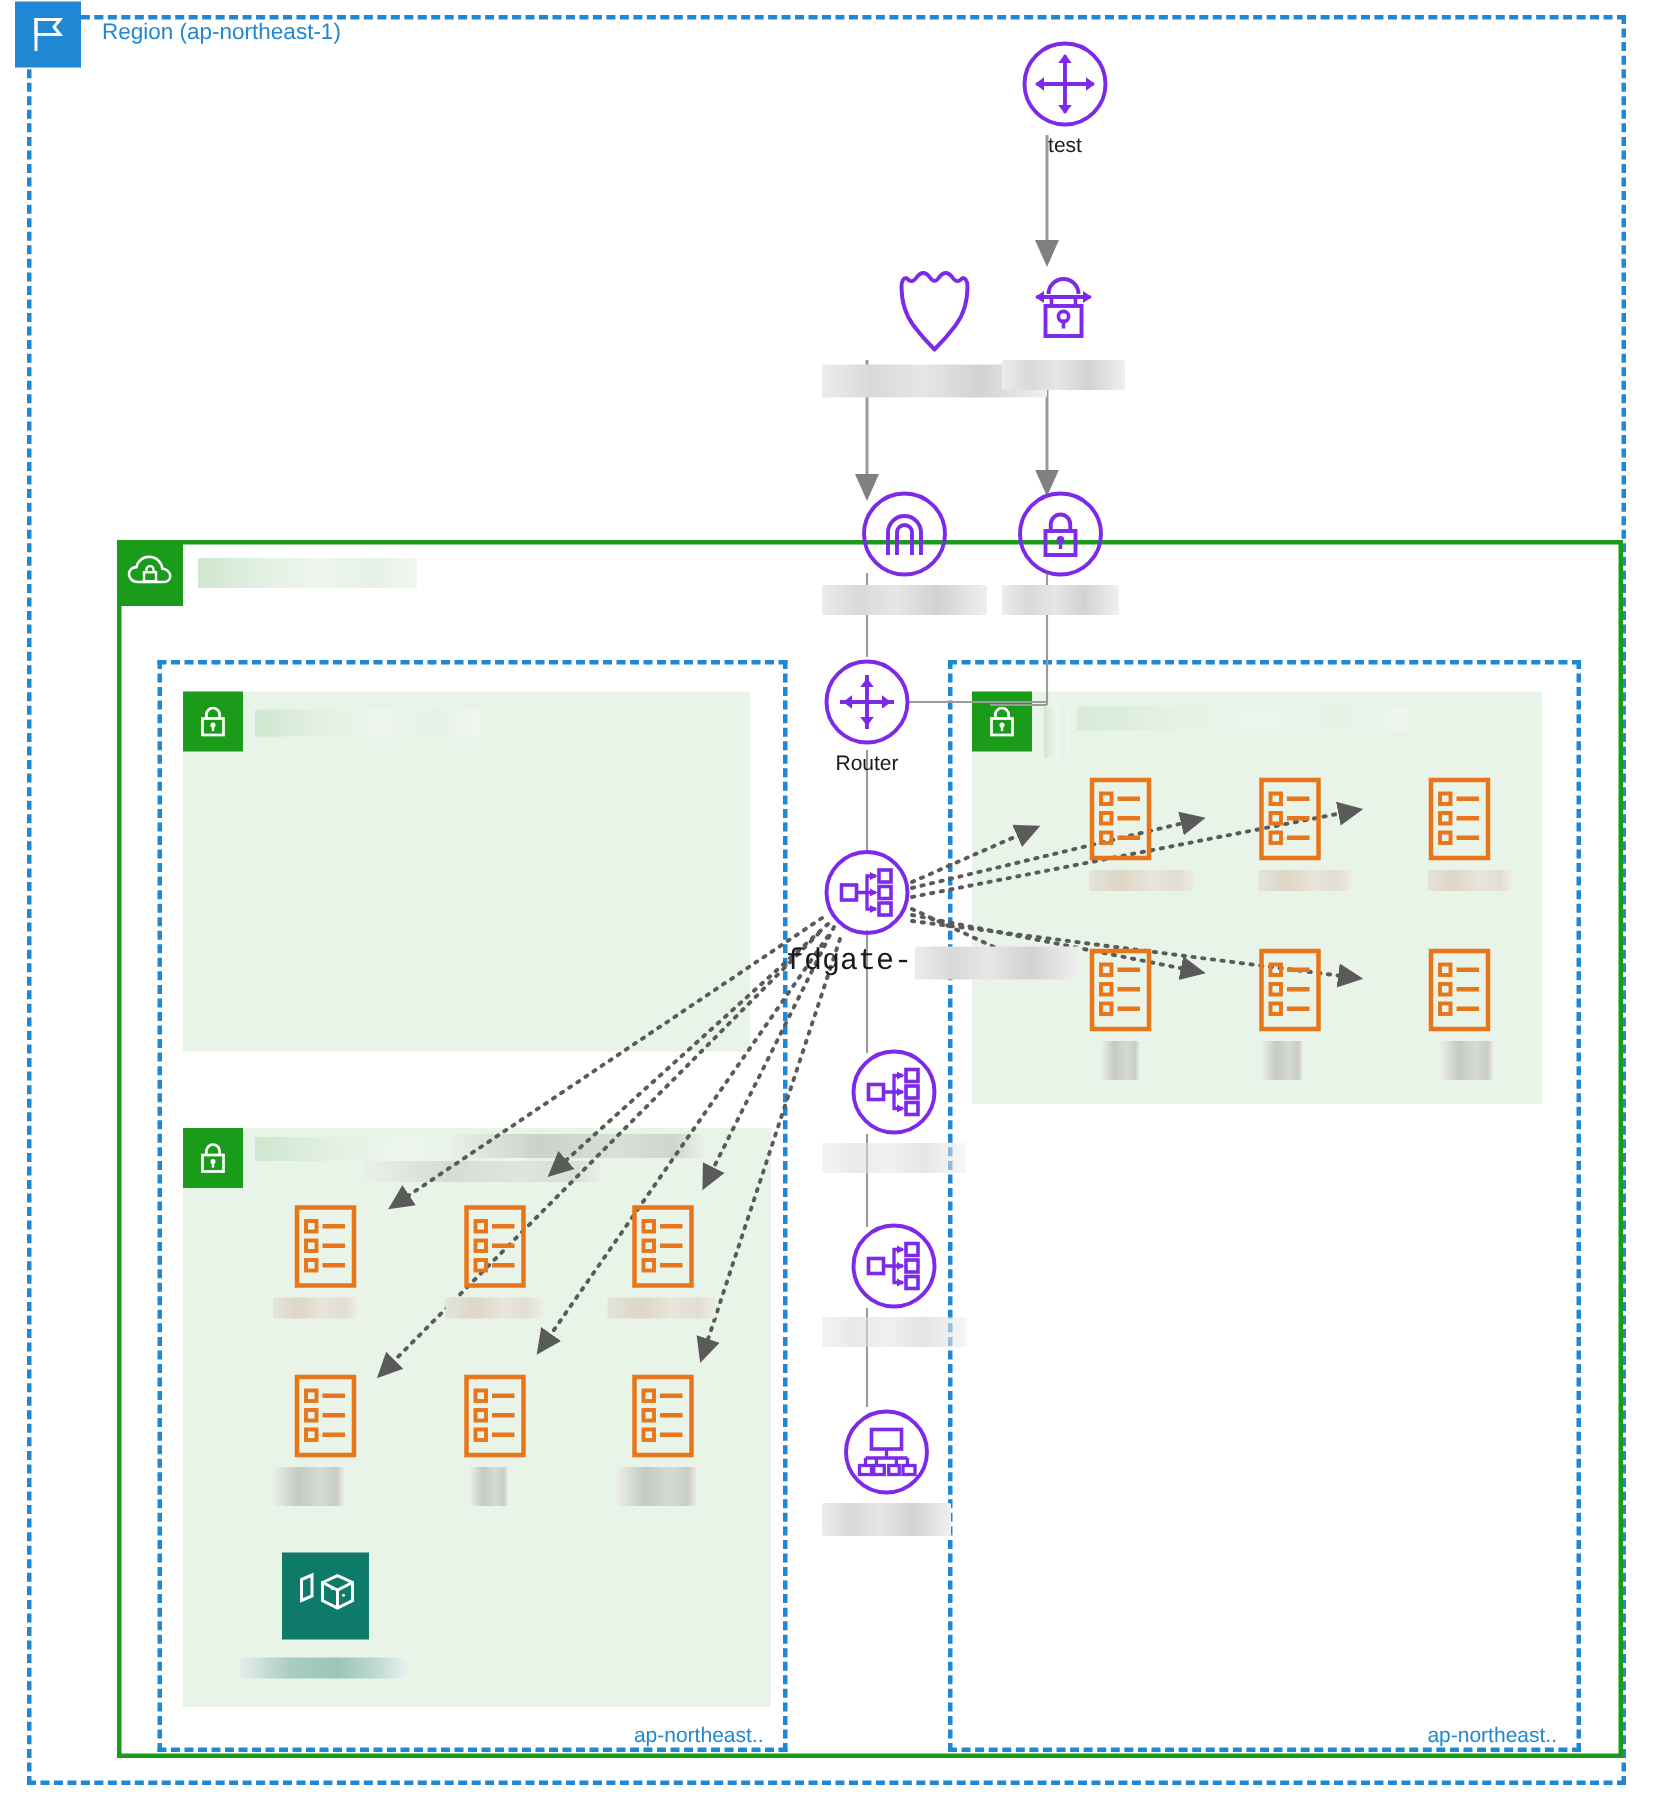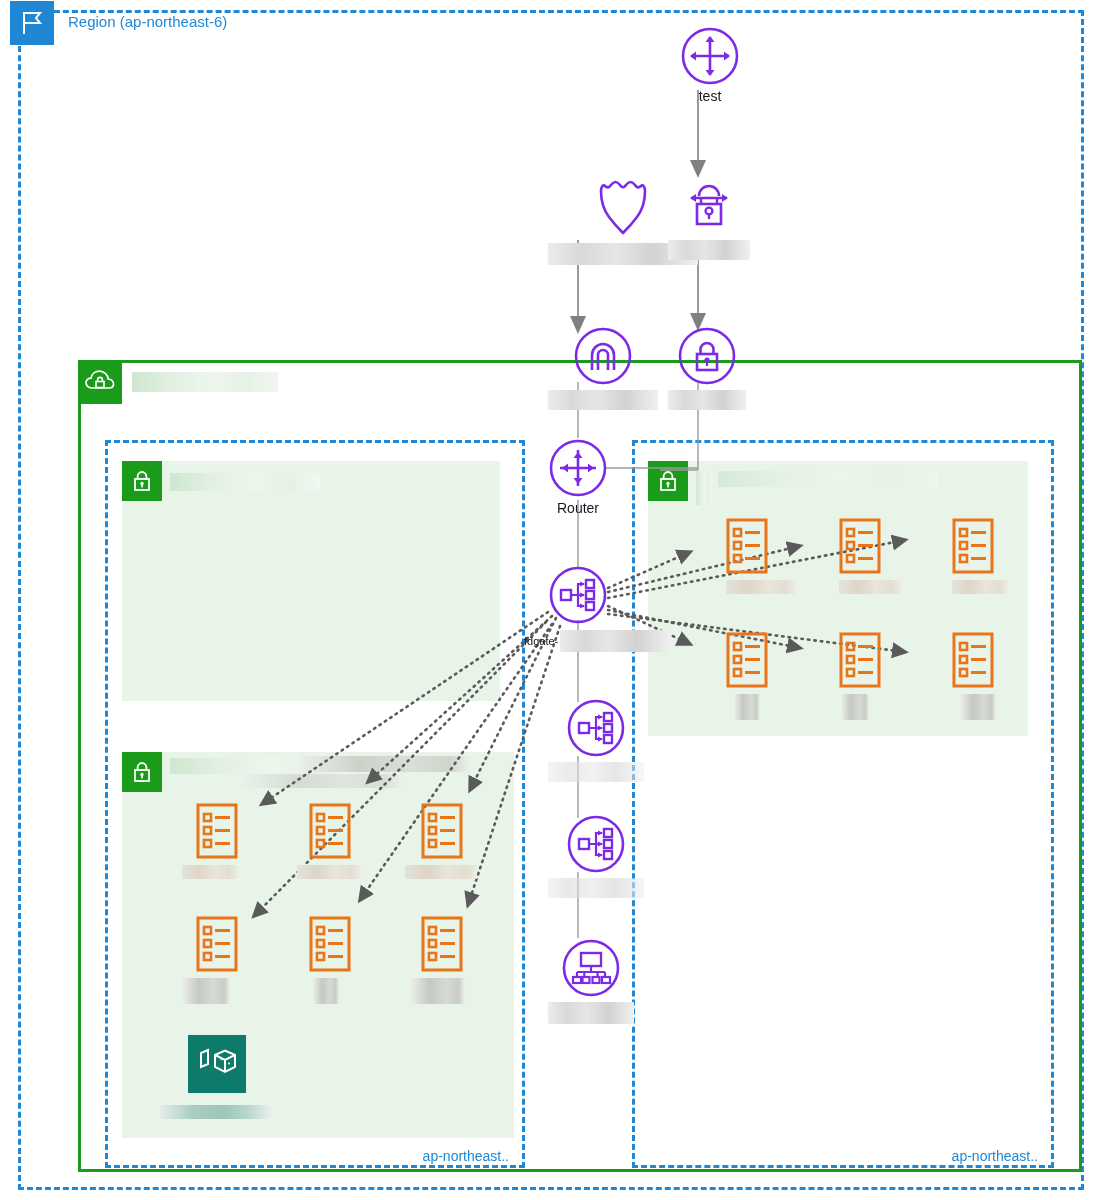--- a/index.html
+++ b/index.html
@@ -112,21 +112,21 @@
 <div id="canvas">
 
   <div class="abs" id="region-box"></div>
   <div class="abs" id="region-header">
     <div class="hdr-icon" id="region-icon">
       <svg width="26" height="26" viewBox="0 0 26 26">
         <path d="M5 2 V24" stroke="#fff" stroke-width="2" fill="none"></path>
         <path d="M5 3 H21 L17 8 L21 13 H5 Z" stroke="#fff" stroke-width="2" fill="none"></path>
       </svg>
     </div>
-    <div id="region-label">Region (ap-northeast-6)</div>
+    <div id="region-label">Region (ap-northeast-1)</div>
   </div>
 
   <div class="abs" id="vpc-box"></div>
   <div class="abs" id="vpc-header">
     <div class="hdr-icon" id="vpc-icon">
       <svg width="30" height="26" viewBox="0 0 30 26">
         <path d="M7 19 C2.5 19 1 15.8 1 13.6 C1 11 3.3 9 6 9.1 C6.7 5 10.2 2.2 14.3 2.2 C19 2.2 22.8 5.7 23.2 10 C26.3 10.3 28.5 12.6 28.5 15 C28.5 17.4 26.6 19 24 19 Z" fill="none" stroke="#fff" stroke-width="1.7"></path>
         <rect x="11" y="12.5" width="8" height="6" fill="none" stroke="#fff" stroke-width="1.6"></rect>
         <path d="M12.6 12.5 V10.8 A2.4 2.4 0 0 1 17.4 10.8 V12.5" fill="none" stroke="#fff" stroke-width="1.6"></path>
       </svg>
@@ -311,21 +311,21 @@
         <rect x="38" y="26" width="8" height="8" fill="none" stroke="#7d2ae8" stroke-width="2.4"></rect>
         <rect x="38" y="37" width="8" height="8" fill="none" stroke="#7d2ae8" stroke-width="2.4"></rect>
         <path d="M24 30 H30 M30 30 V19 H36" fill="none" stroke="#7d2ae8" stroke-width="2.2"></path>
         <path d="M30 30 H36" fill="none" stroke="#7d2ae8" stroke-width="2.2"></path>
         <path d="M30 30 V41 H36" fill="none" stroke="#7d2ae8" stroke-width="2.2"></path>
         <path d="M37 19 l-5 -2.6 v5.2 z M37 30 l-5 -2.6 v5.2 z M37 41 l-5 -2.6 v5.2 z" fill="#7d2ae8"></path>
       </svg>
     </div>
   </div>
   <div class="abs" style="left:524px;top:630px;display:flex;align-items:center;">
-    <span style="font-size:11px;color:#16191f;white-space:nowrap;">fdgate-</span>
+    <span style="font-size:20px;color:#16191f;white-space:nowrap;font-family:Liberation Mono, monospace;">fdgate-</span>
     <span class="redact" style="width:110px;height:22px;margin-left:2px;"></span>
   </div>
 
   <div class="abs node" style="left:548px;top:698px;">
     <div class="node-ico">
       <svg width="60" height="60" viewBox="0 0 60 60">
         <circle cx="30" cy="30" r="27" fill="none" stroke="#7d2ae8" stroke-width="2.6"></circle>
         <rect x="13" y="25" width="10" height="10" fill="none" stroke="#7d2ae8" stroke-width="2.4"></rect>
         <rect x="38" y="15" width="8" height="8" fill="none" stroke="#7d2ae8" stroke-width="2.4"></rect>
         <rect x="38" y="26" width="8" height="8" fill="none" stroke="#7d2ae8" stroke-width="2.4"></rect>

